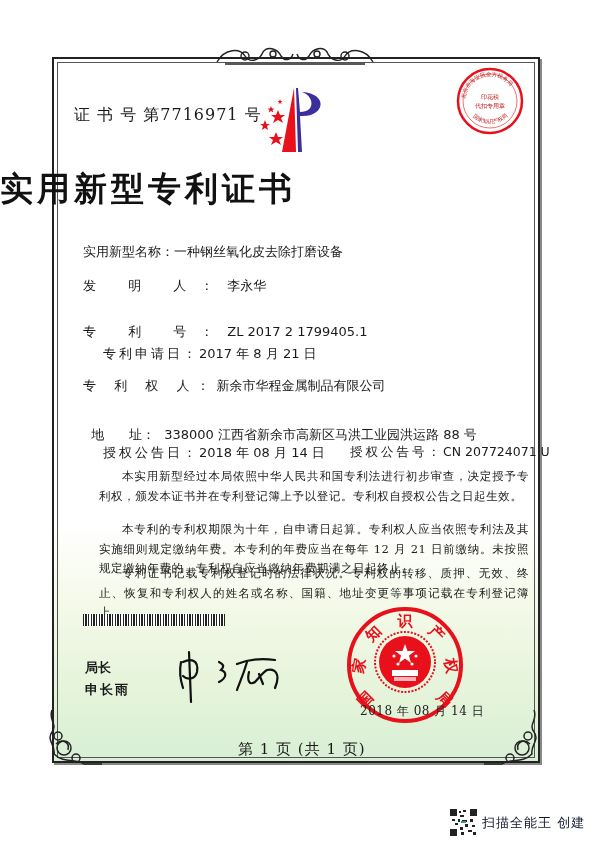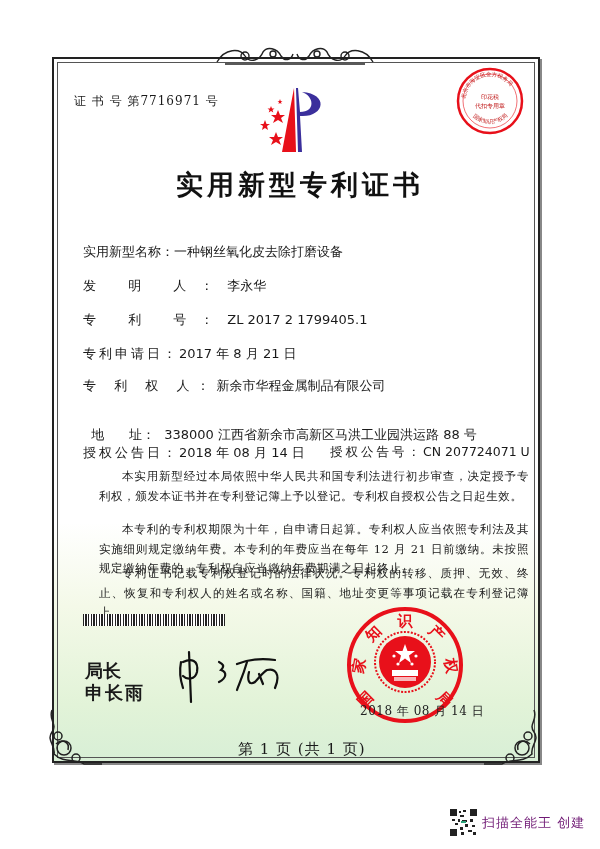--- a/index.html
+++ b/index.html
@@ -16,62 +16,62 @@
     position: absolute; left: 3px; top: 3px; right: 3px; bottom: 3px;
     border: 1px solid #555;
   }
   .top-ornament {
     position: absolute; left: 215px; top: 44px; width: 160px; height: 22px;
   }
   .corner { position: absolute; width: 60px; height: 60px; }
   .corner-bl { left: 44px; top: 708px; }
   .corner-br { left: 482px; top: 708px; }
   .cert-no {
-    position: absolute; left: 74px; top: 93px; font-size: 12px; letter-spacing: 1px;
+    position: absolute; left: 74px; top: 105px; font-size: 16px; letter-spacing: 1px;
   }
   .logo { position: absolute; left: 254px; top: 88px; width: 78px; height: 68px; }
   .seal-top { position: absolute; left: 455px; top: 66px; width: 70px; height: 70px; }
   .title {
-    position: absolute; left: 0; width: 600px; top: 167px; text-align: center;
-    font-size: 27px; font-weight: bold; letter-spacing: 4px; color: #111;
+    position: absolute; left: 0; width: 600px; top: 167px; 
+    font-size: 33px; font-weight: bold; letter-spacing: 4px; color: #111;
   }
   .field {
     position: absolute; left: 83px; font-size: 13px; white-space: nowrap;
     font-family: "DejaVu Sans", "Liberation Sans", sans-serif;
   }
   .field .lbl { display: inline-block; }
   .field .val { display: inline-block; }
   .sp { letter-spacing: 14px; }
   .sp2 { letter-spacing: 7px; }
-  .sp3 { letter-spacing: 3px; }
+  .sp3 { letter-spacing: 3px; margin-left: 20px; }
   .pub-no { position: absolute; left: 330px; top: 444px; font-size: 12.5px; white-space: nowrap;
     font-family: "DejaVu Sans", "Liberation Sans", sans-serif; }
   .para {
     position: absolute; left: 83px; width: 430px; font-size: 11.5px; line-height: 19.5px;
     text-align: justify; text-indent: 2em; color: #222; letter-spacing: 0.6px; margin-left: 16px;
   }
   .barcode { position: absolute; left: 83px; top: 614px; width: 142px; height: 12px;
     background: repeating-linear-gradient(90deg, #222 0 1px, #fff 1px 2px, #222 2px 4px, #fff 4px 5px, #222 5px 6px, #fff 6px 8px);
   }
   .director-title, .director-name {
-    position: absolute; left: 85px; font-size: 18px; font-weight: bold;
+    position: absolute; left: 85px; font-size: 13px; font-weight: bold;
     font-family: "DejaVu Sans", "Liberation Sans", sans-serif;
   }
   .director-title { top: 659px; }
   .director-name { top: 681px; letter-spacing: 2px; text-align: center; }
   .signature { position: absolute; left: 175px; top: 650px; width: 120px; height: 55px; }
   .seal-main { position: absolute; left: 346px; top: 606px; width: 118px; height: 118px; }
   .seal-date {
     position: absolute; left: 360px; top: 703px; font-size: 12px; color: #222;
     font-family: "DejaVu Serif", serif; letter-spacing: 0.5px;
   }
   .page-no { position: absolute; left: 238px; top: 740px; font-size: 15px; letter-spacing: 1px; }
   .watermark { position: absolute; left: 450px; top: 809px; display: flex; align-items: center; gap: 5px; }
   .qr { width: 27px; height: 27px; }
-  .wm-text { font-size: 13px; color: #701a75; font-family: "DejaVu Sans", sans-serif; letter-spacing: 1px; }
+  .wm-text { font-size: 13px; color: #0f172a; font-family: "DejaVu Sans", sans-serif; letter-spacing: 1px; }
 </style>
 </head>
 <body>
 
 <div class="frame">
   <div class="frame-inner"></div>
 </div>
 
 <svg class="top-ornament" viewBox="0 0 160 22">
   <g fill="none" stroke="#222" stroke-width="1.4">
@@ -132,21 +132,21 @@
 </svg>
 
 <div class="title">实用新型专利证书</div>
 
 <div class="field" style="top:243px">
   <span class="lbl">实用新型名称：</span><span class="val">一种钢丝氧化皮去除打磨设备</span>
 </div>
 <div class="field" style="top:277px">
   <span class="lbl sp">发 明 人：</span><span class="val">李永华</span>
 </div>
-<div class="field" style="top:311px">
+<div class="field" style="top:323px">
   <span class="lbl sp">专 利 号：</span><span class="val">ZL 2017 2 1799405.1</span>
 </div>
 <div class="field" style="top:345px">
   <span class="lbl sp3">专利申请日：</span><span class="val">2017 年 8 月 21 日</span>
 </div>
 <div class="field" style="top:377px">
   <span class="lbl sp2">专 利 权 人：</span><span class="val">新余市华程金属制品有限公司</span>
 </div>
 <div class="field" style="top:411px; white-space:pre">
   <span class="lbl" style="width:73px">地      址：</span><span class="val">338000 江西省新余市高新区马洪工业园洪运路 88 号</span>

